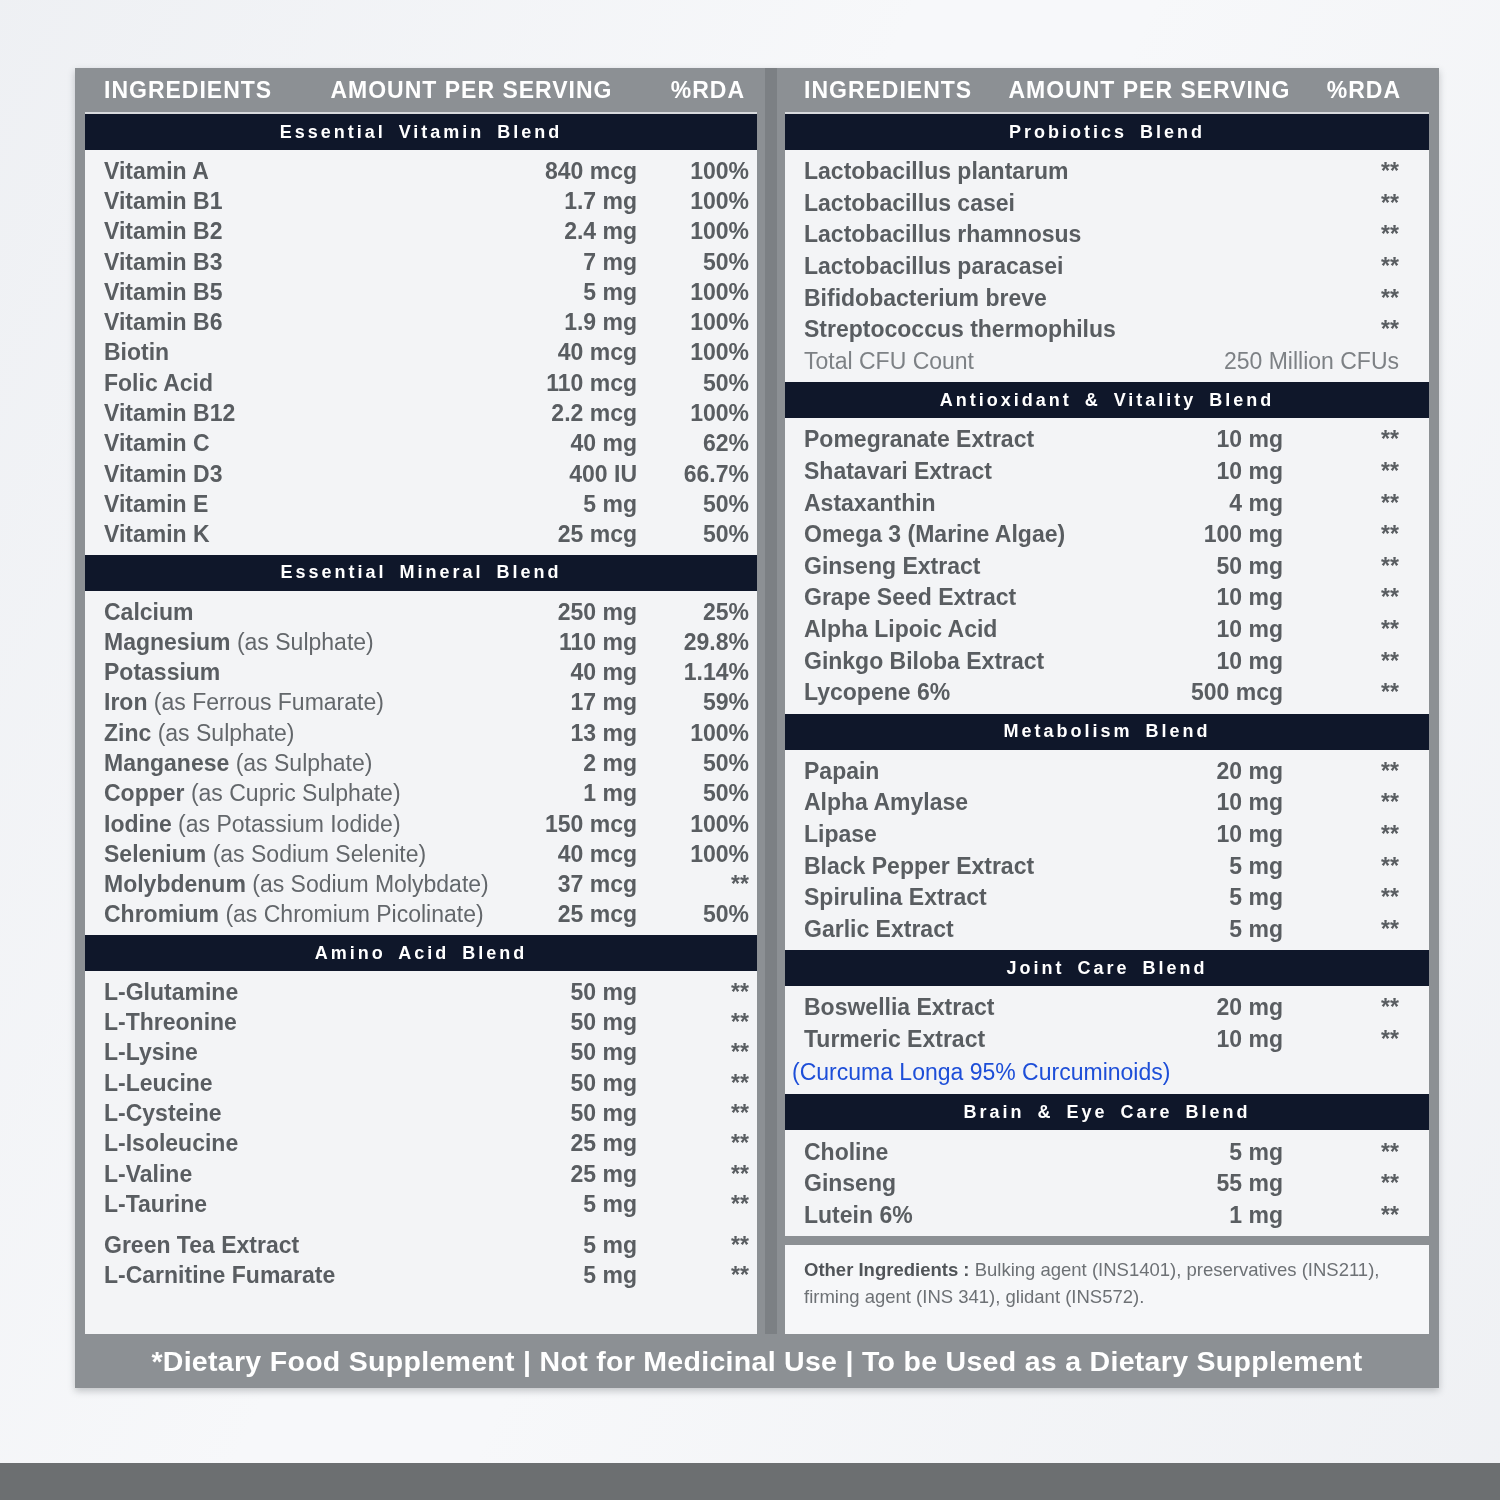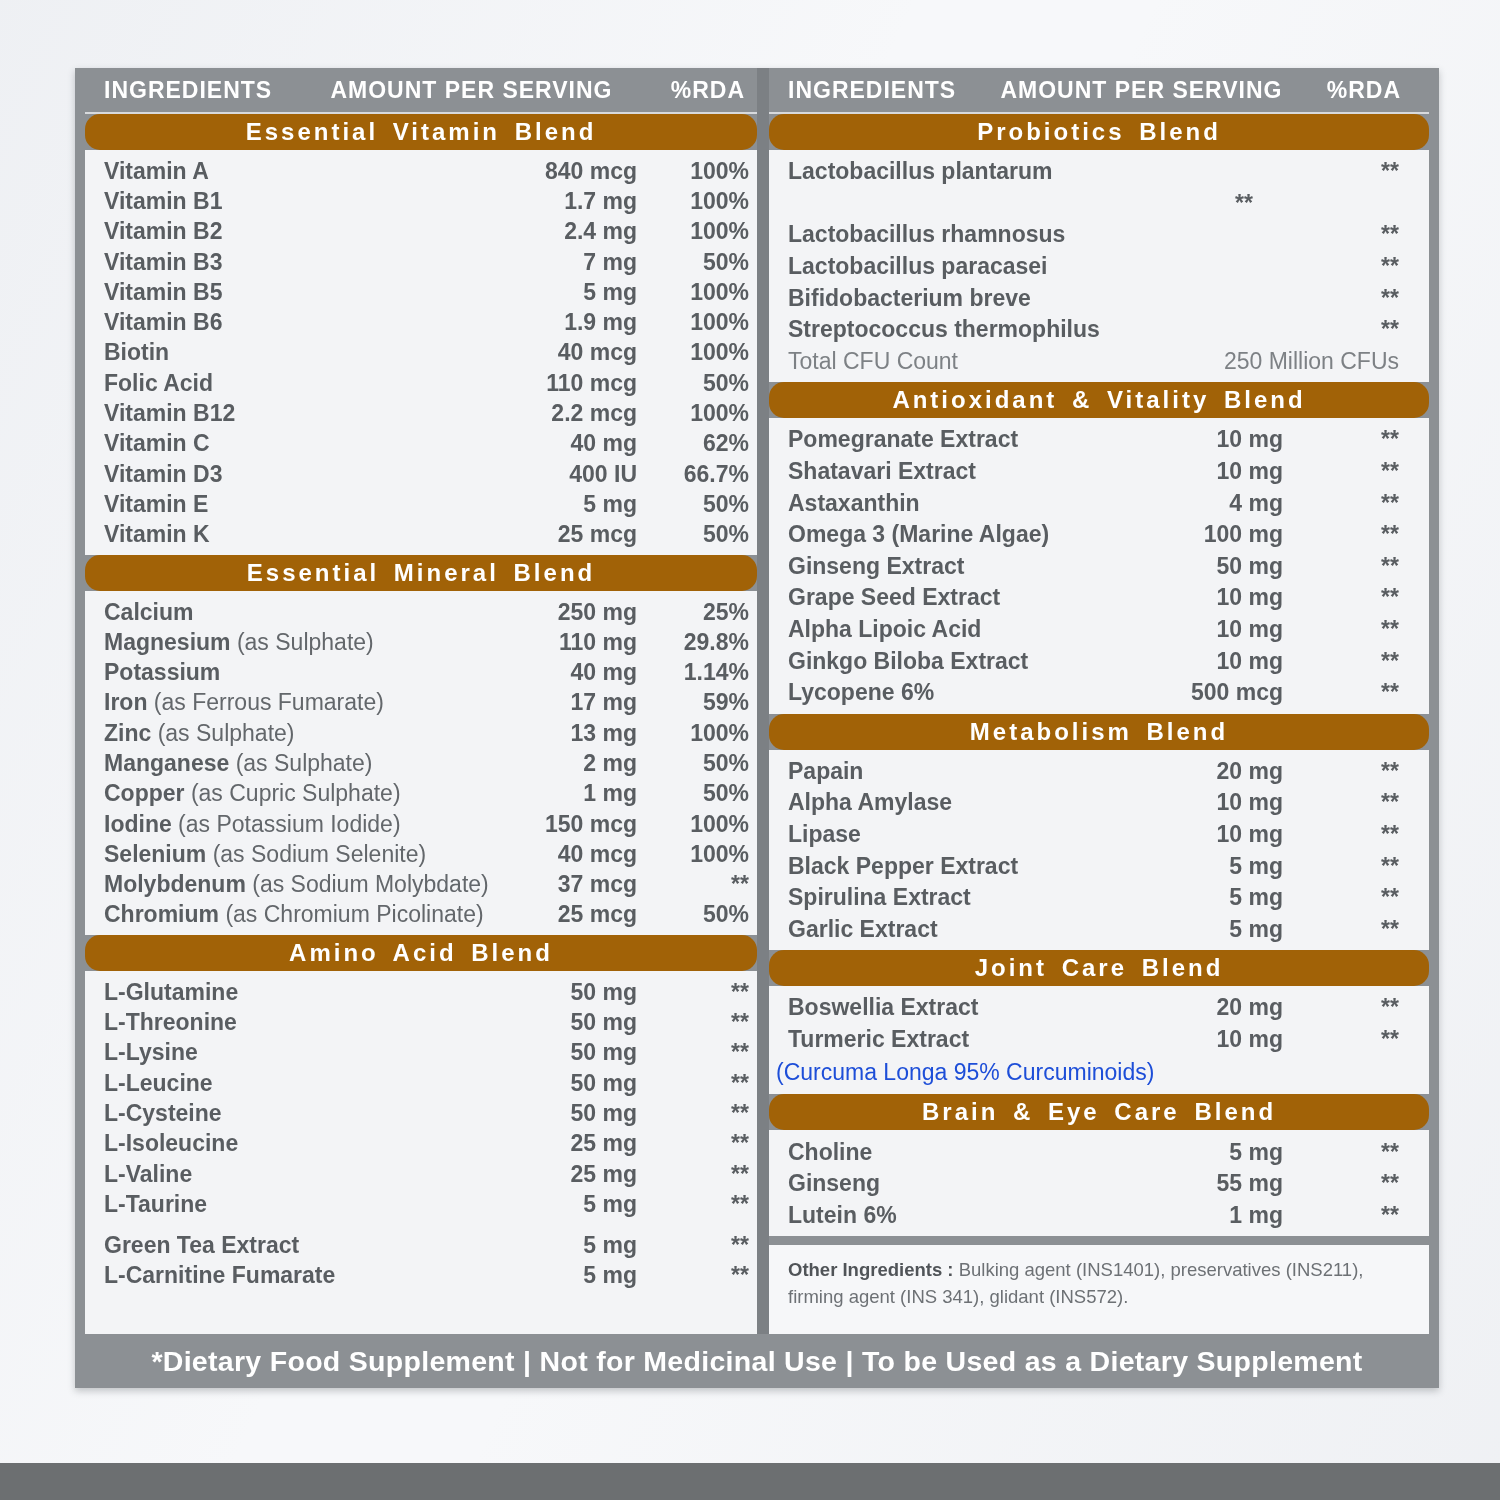--- a/index.html
+++ b/index.html
@@ -21,43 +21,43 @@
   .card{
     position:absolute;left:75px;top:68px;width:1364px;height:1320px;
     display:flex;flex-direction:column;
     box-shadow:0 3px 7px rgba(55,60,66,0.28);
     background:#8c9094;
   }
   .card-main{
     flex:1;display:flex;min-height:0;
     border-left:10px solid #8c9094;border-right:10px solid #8c9094;
     background:#8c9094;
+    gap:8px;
   }
   .col{display:flex;flex-direction:column;min-width:0;overflow:hidden;}
   .col.left{width:672px;}
   .col.right{flex:1;}
   .divider{width:12px;background:#7c8084;}
 
   .table-header{
     flex:0 0 44px;height:44px;background:#8c9094;color:#fff;
     display:grid;grid-template-columns:auto 1fr auto;align-items:center;
     font-weight:700;font-size:23px;letter-spacing:1px;
     border-bottom:2px solid #d8dadd;
   }
   .th-ing{margin-left:19px;}
   .th-amt{text-align:center;}
   .th-rda{margin-right:12px;}
   .right .th-rda{margin-right:28px;}
 
   .section-bar{
-    flex:0 0 36px;height:36px;background:#a16207;color:#fff;
+    flex:0 0 36px;height:36px;background:#0f172a;color:#fff;
     display:flex;align-items:center;justify-content:center;
-    font-weight:700;font-size:24px;letter-spacing:3px;word-spacing:5px;
+    font-weight:700;font-size:18px;letter-spacing:3px;word-spacing:5px;
     white-space:nowrap;
-    border-radius:15px;
   }
   .rows{background:#f3f4f6;padding:6px 0 5px;display:flex;flex-direction:column;}
   .rows.grow{flex:1;}
 
   .row{display:grid;align-items:center;color:#595d61;}
   .left .row{grid-template-columns:1fr 130px 120px;height:30.3px;font-size:23px;}
   .right .row{grid-template-columns:1fr 130px 146px;height:31.6px;font-size:23px;}
   .cell-name{padding-left:19px;font-weight:700;white-space:nowrap;overflow:visible;}
   .cell-name .sub{font-weight:400;color:#63676b;text-align:center;}
   .cell-amt{text-align:right;font-weight:700;white-space:nowrap;}
@@ -302,20 +302,21 @@
       <div class="section-bar">
             <span class="section-title">Probiotics Blend</span>
           </div>
           <div class="rows">
             <div class="row">
               <span class="cell-name">Lactobacillus plantarum</span>
               <span class="cell-amt"></span>
               <span class="cell-rda">**</span>
             </div>
             <div class="row">
+              <span class="cell-name">Lactobacillus casei</span>
               <span class="cell-amt"></span>
               <span class="cell-rda">**</span>
             </div>
             <div class="row">
               <span class="cell-name">Lactobacillus rhamnosus</span>
               <span class="cell-amt"></span>
               <span class="cell-rda">**</span>
             </div>
             <div class="row">
               <span class="cell-name">Lactobacillus paracasei</span>

